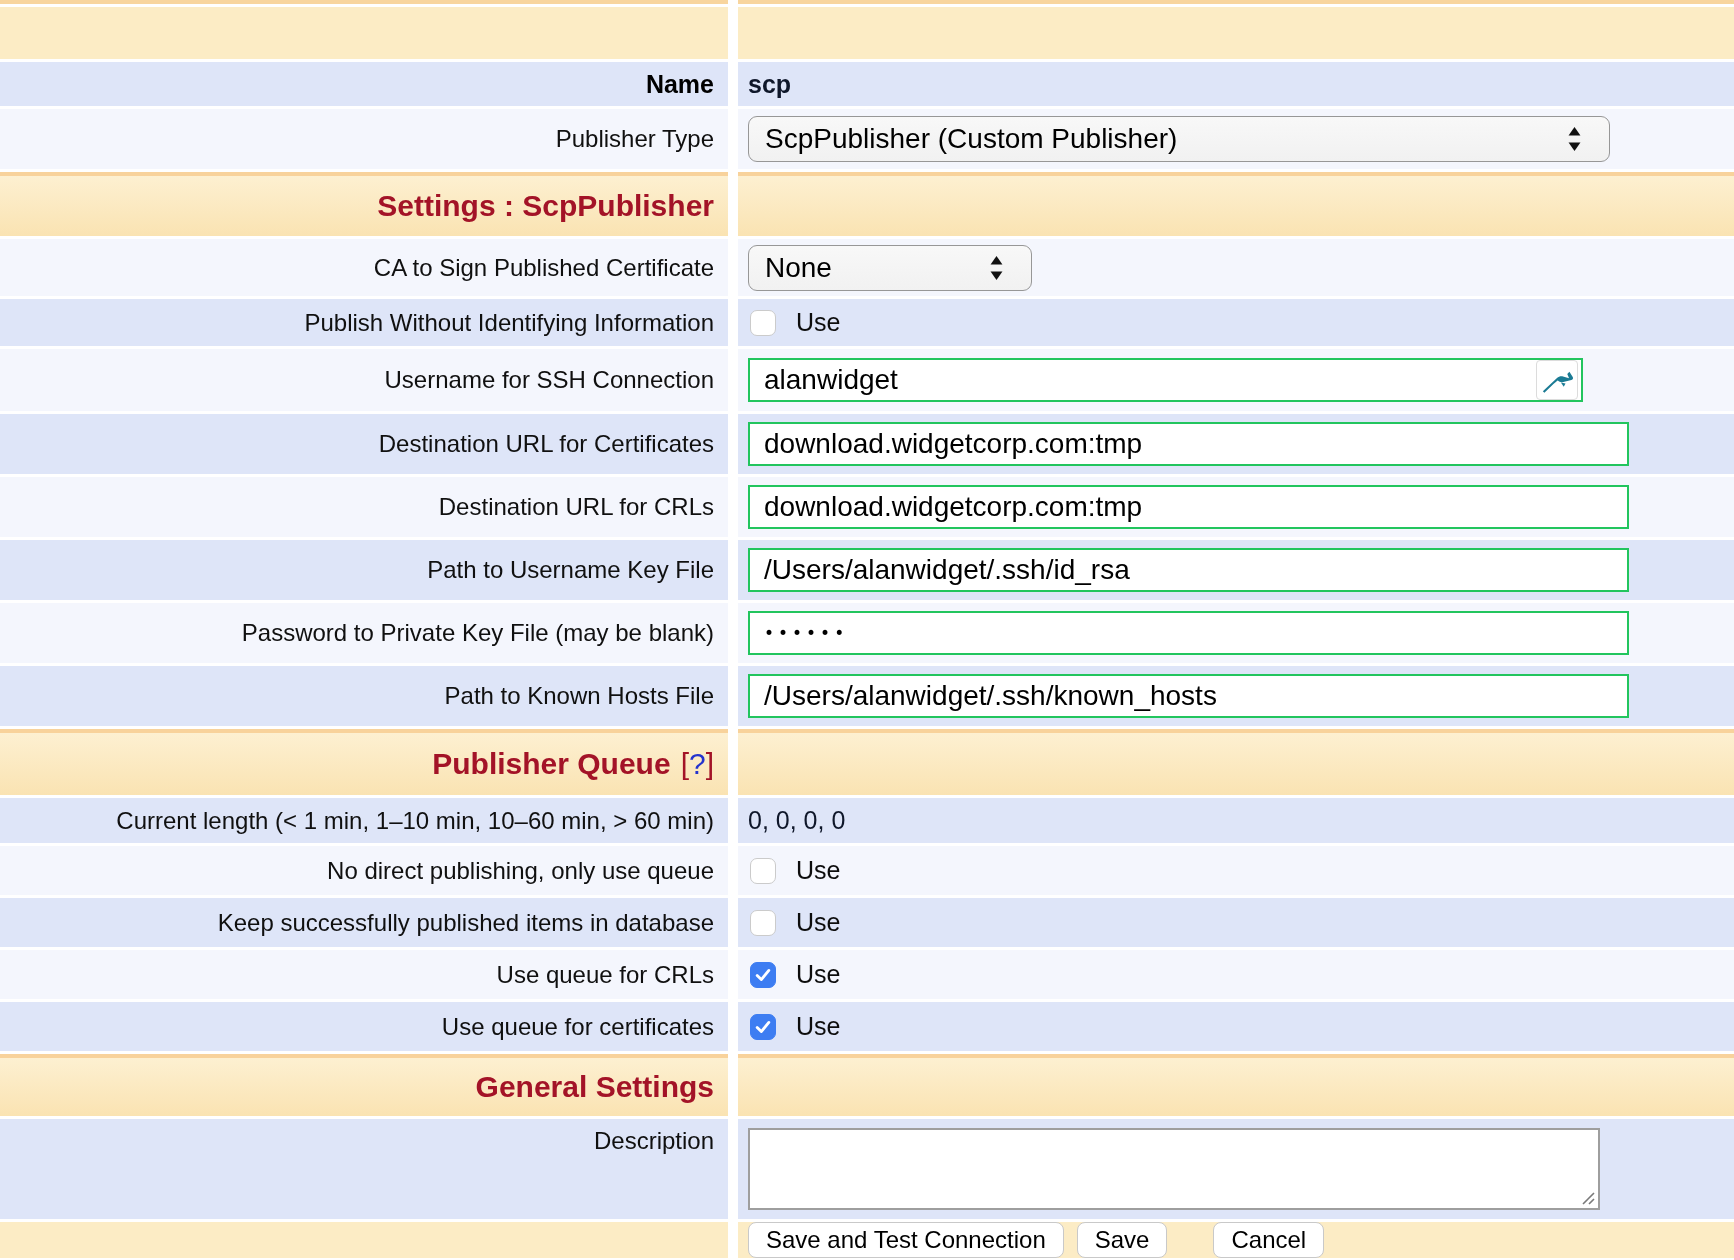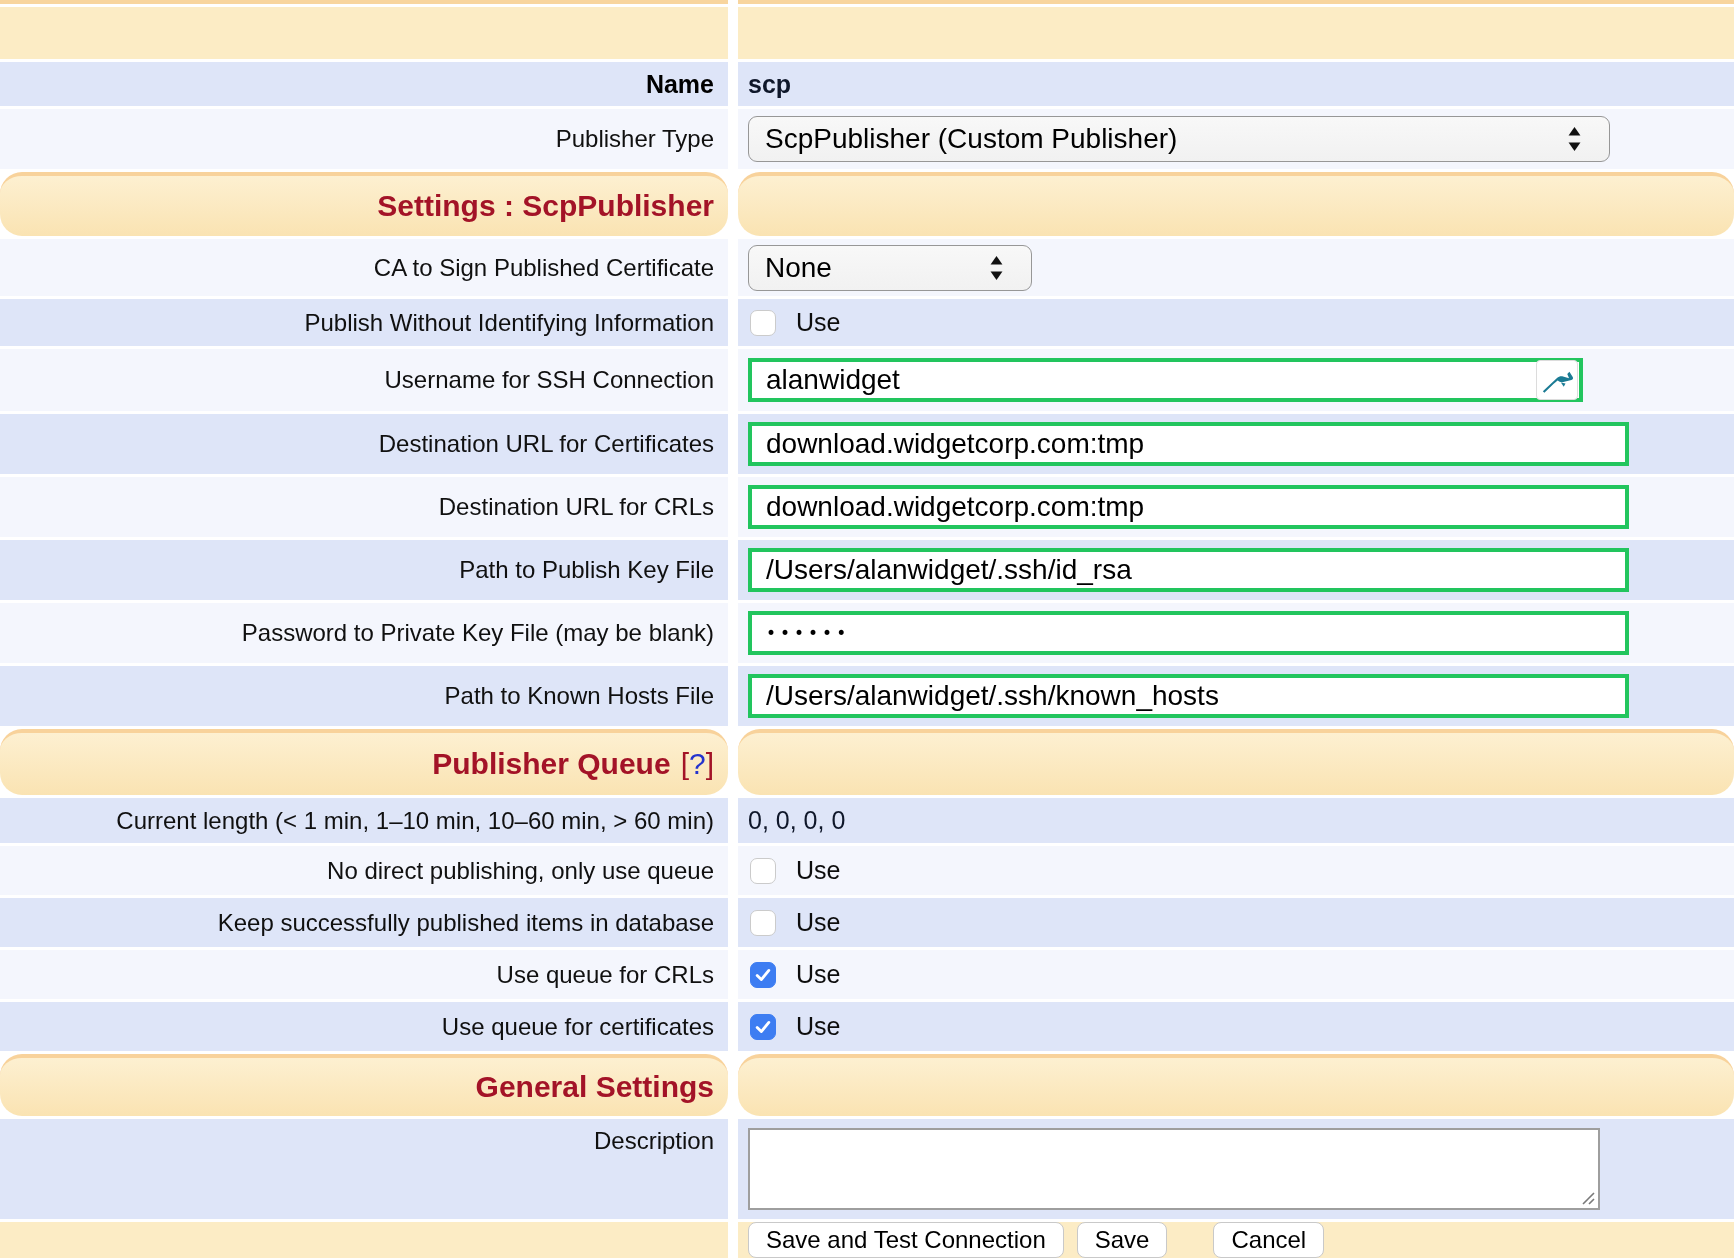--- a/index.html
+++ b/index.html
@@ -13,21 +13,20 @@
   .vc { flex: 1; display: flex; align-items: center; padding-left: 10px; }
 
   
   .lav  > div { }
   .row.lav  .lc, .row.lav  .vc { background: #dee5f8; }
   .row.lite .lc, .row.lite .vc { background: #f4f6fd; }
   .row.cream .lc, .row.cream .vc { background: #fcecc5; }
   .row.hdr-row .lc, .row.hdr-row .vc {
     background: linear-gradient(180deg, #fdf0d1 0%, #fae3b2 100%);
     border-top: 4px solid #f8d29b;
-    border-radius: 22px;
   }
   .row.strip { height: 4px; }
   .row.strip .lc, .row.strip .vc { background: #f8d59e; }
 
   
   .h-empty { height: 52px; }
   .h-name { height: 44px; }
   .h-ptype { height: 60px; }
   .h-hdr { height: 64px; }
   .h-ca { height: 57px; }
@@ -57,21 +56,21 @@
     background: linear-gradient(180deg, #f8f8f8, #f1f1f1);
     display: flex; align-items: center; justify-content: space-between;
     padding: 0 26px 0 16px; font-size: 28px; color: #000; cursor: default;
   }
   .select.wide { width: 862px; }
   .select.narrow { width: 284px; }
   .select svg { width: 17px; height: 30px; flex: 0 0 auto; }
 
   
   .ti {
-    width: 881px; height: 44px; border: 4px solid #22c55e; background: #fff;
+    width: 881px; height: 44px; border: 2px solid #22c55e; background: #fff;
     font-family: "Liberation Sans", "DejaVu Sans", sans-serif;
     font-size: 28px; color: #000; padding: 0 14px; outline: none;
   }
   .ti.pw { font-size: 17px; letter-spacing: 4px; font-family: "DejaVu Sans", sans-serif; }
 
   .input-wrap { position: relative; width: 835px; display: flex; align-items: center; }
   .ext-badge {
     position: absolute; right: 5px; top: 50%; transform: translateY(-50%);
     width: 42px; height: 40px; background: #fff; border: 1px solid #dcdcdc;
     border-radius: 4px; display: flex; align-items: center; justify-content: center;
@@ -214,21 +213,21 @@
     <div class="lc">
         <span class="lbl">Destination URL for CRLs</span>
       </div>
     <div class="vc">
         <input class="ti" type="text" value="download.widgetcorp.com:tmp" style="">
       </div>
   </div>
 
   <div class="row lav h-input">
     <div class="lc">
-        <span class="lbl">Path to Publish Key File</span>
+        <span class="lbl">Path to Username Key File</span>
       </div>
     <div class="vc">
         <input class="ti" type="text" value="/Users/alanwidget/.ssh/id_rsa" style="">
       </div>
   </div>
 
   <div class="row lite h-input">
     <div class="lc">
         <span class="lbl">Password to Private Key File (may be blank)</span>
       </div>

